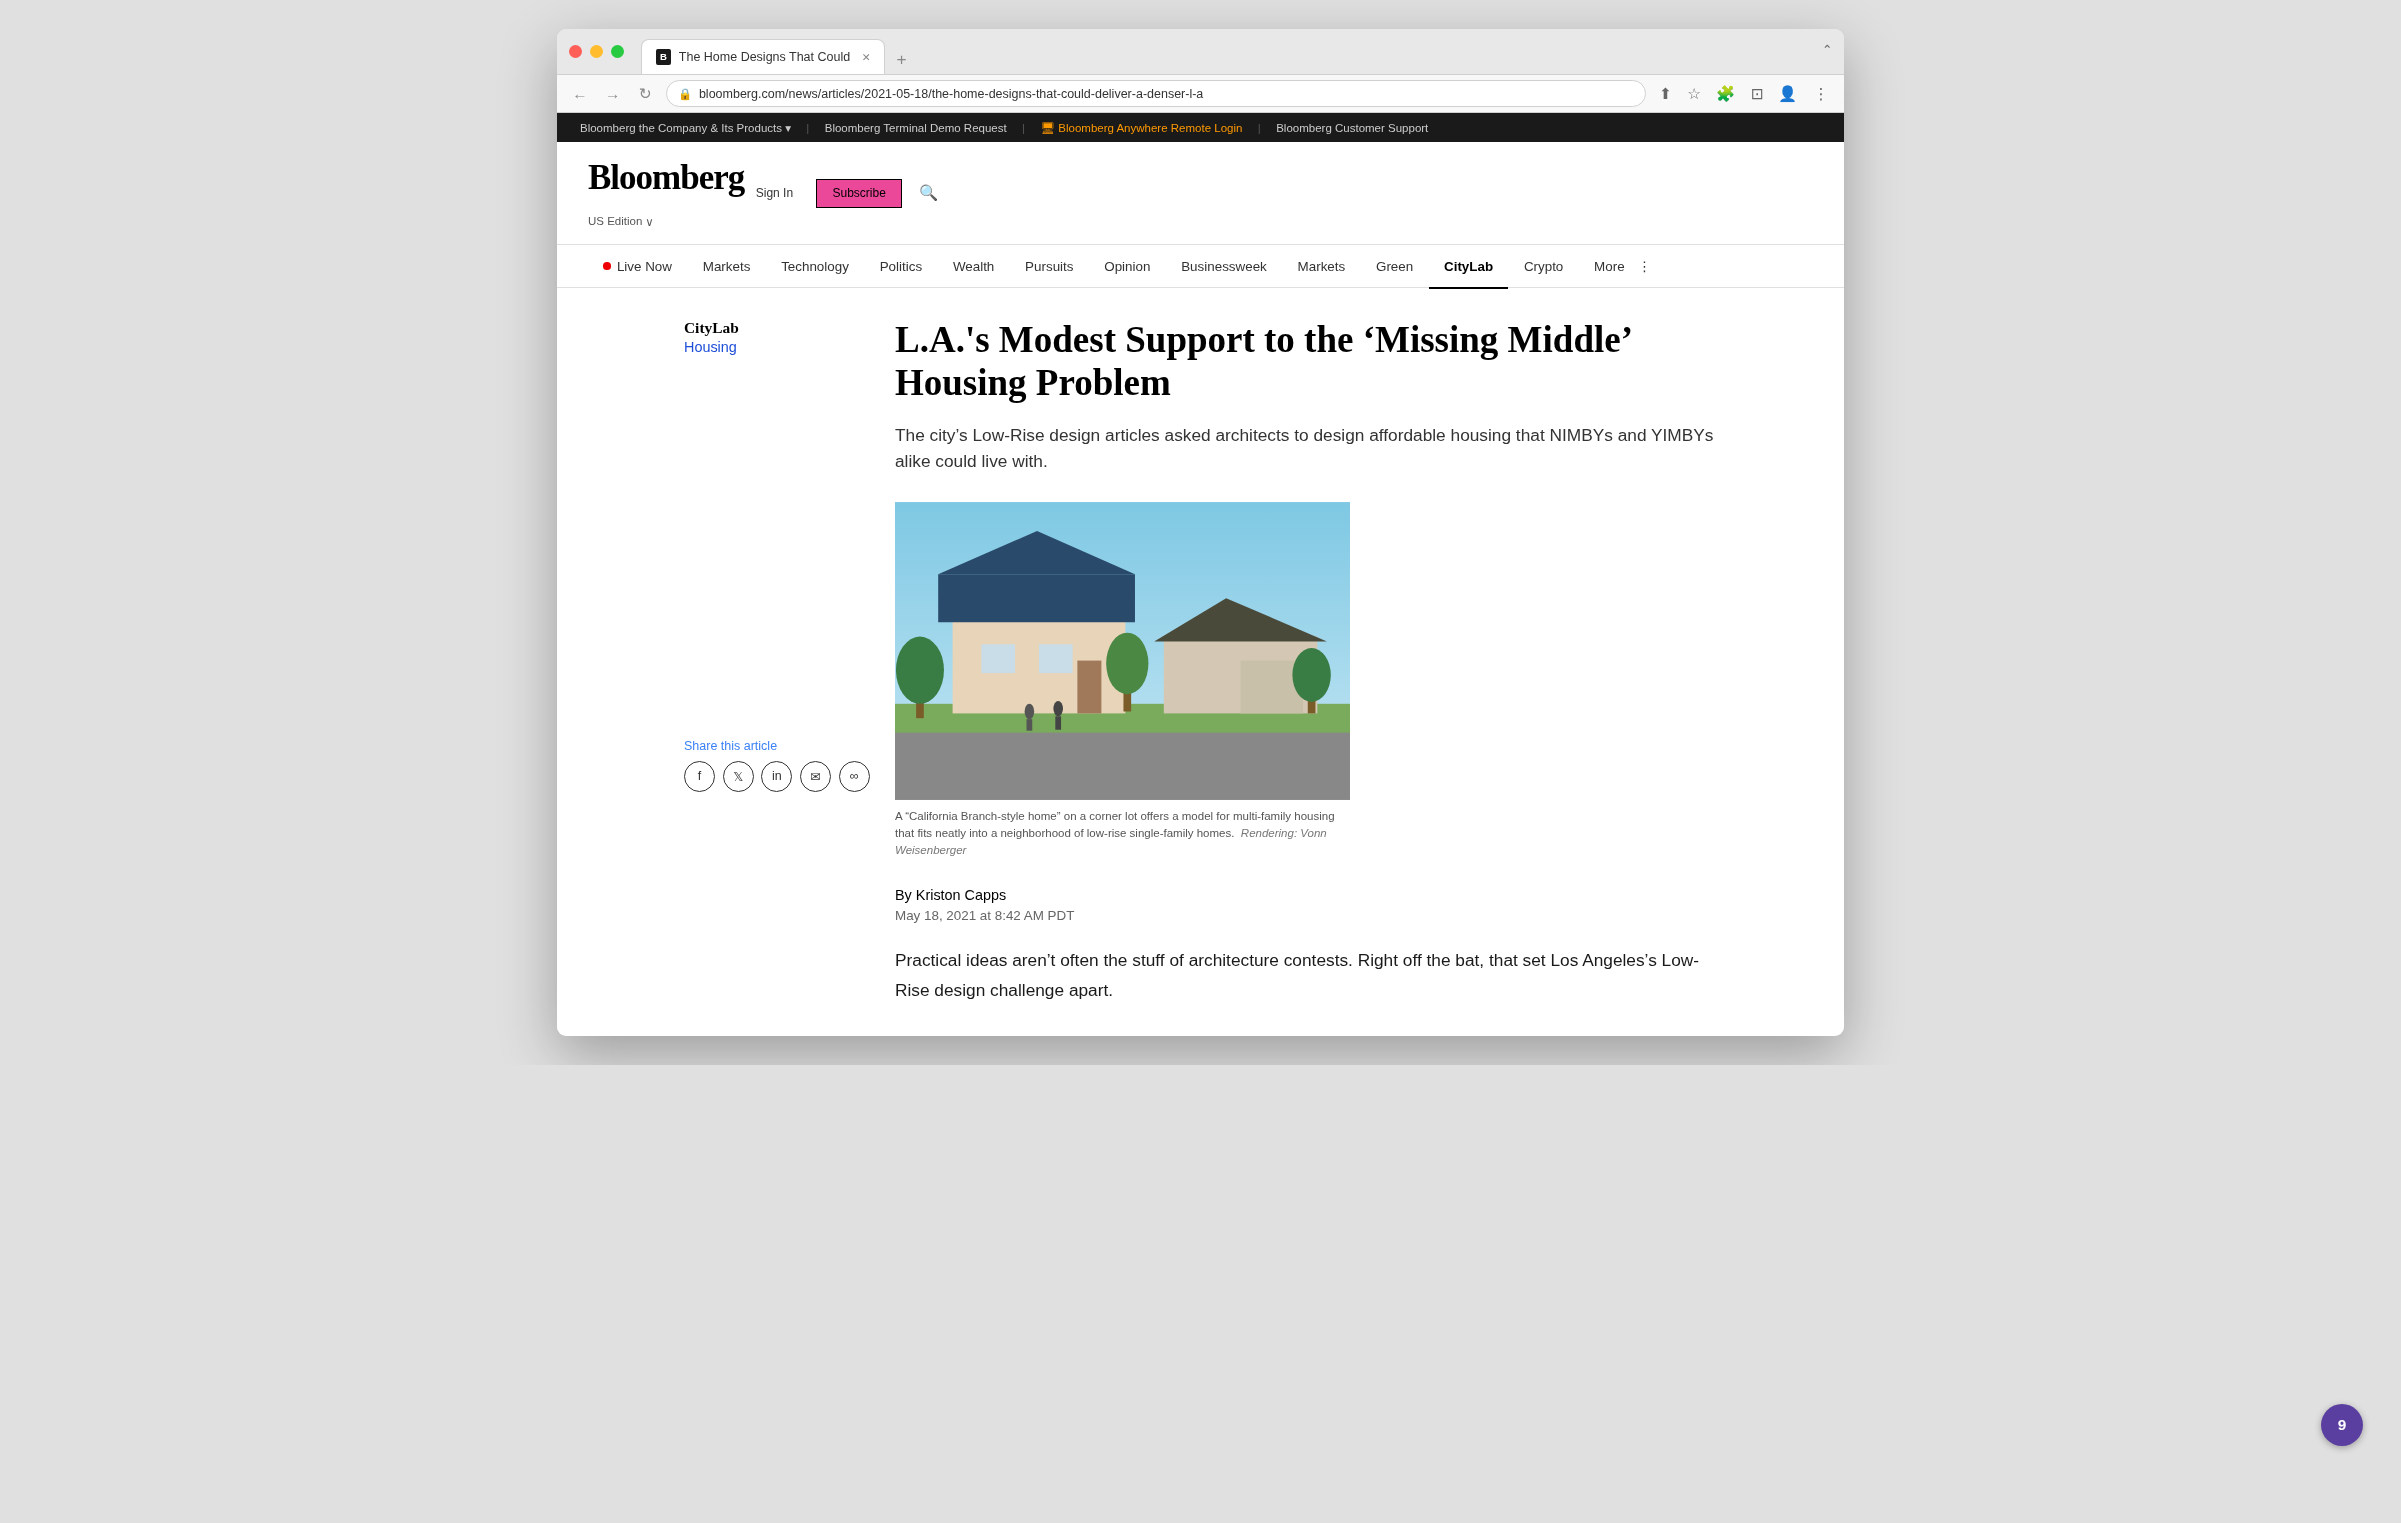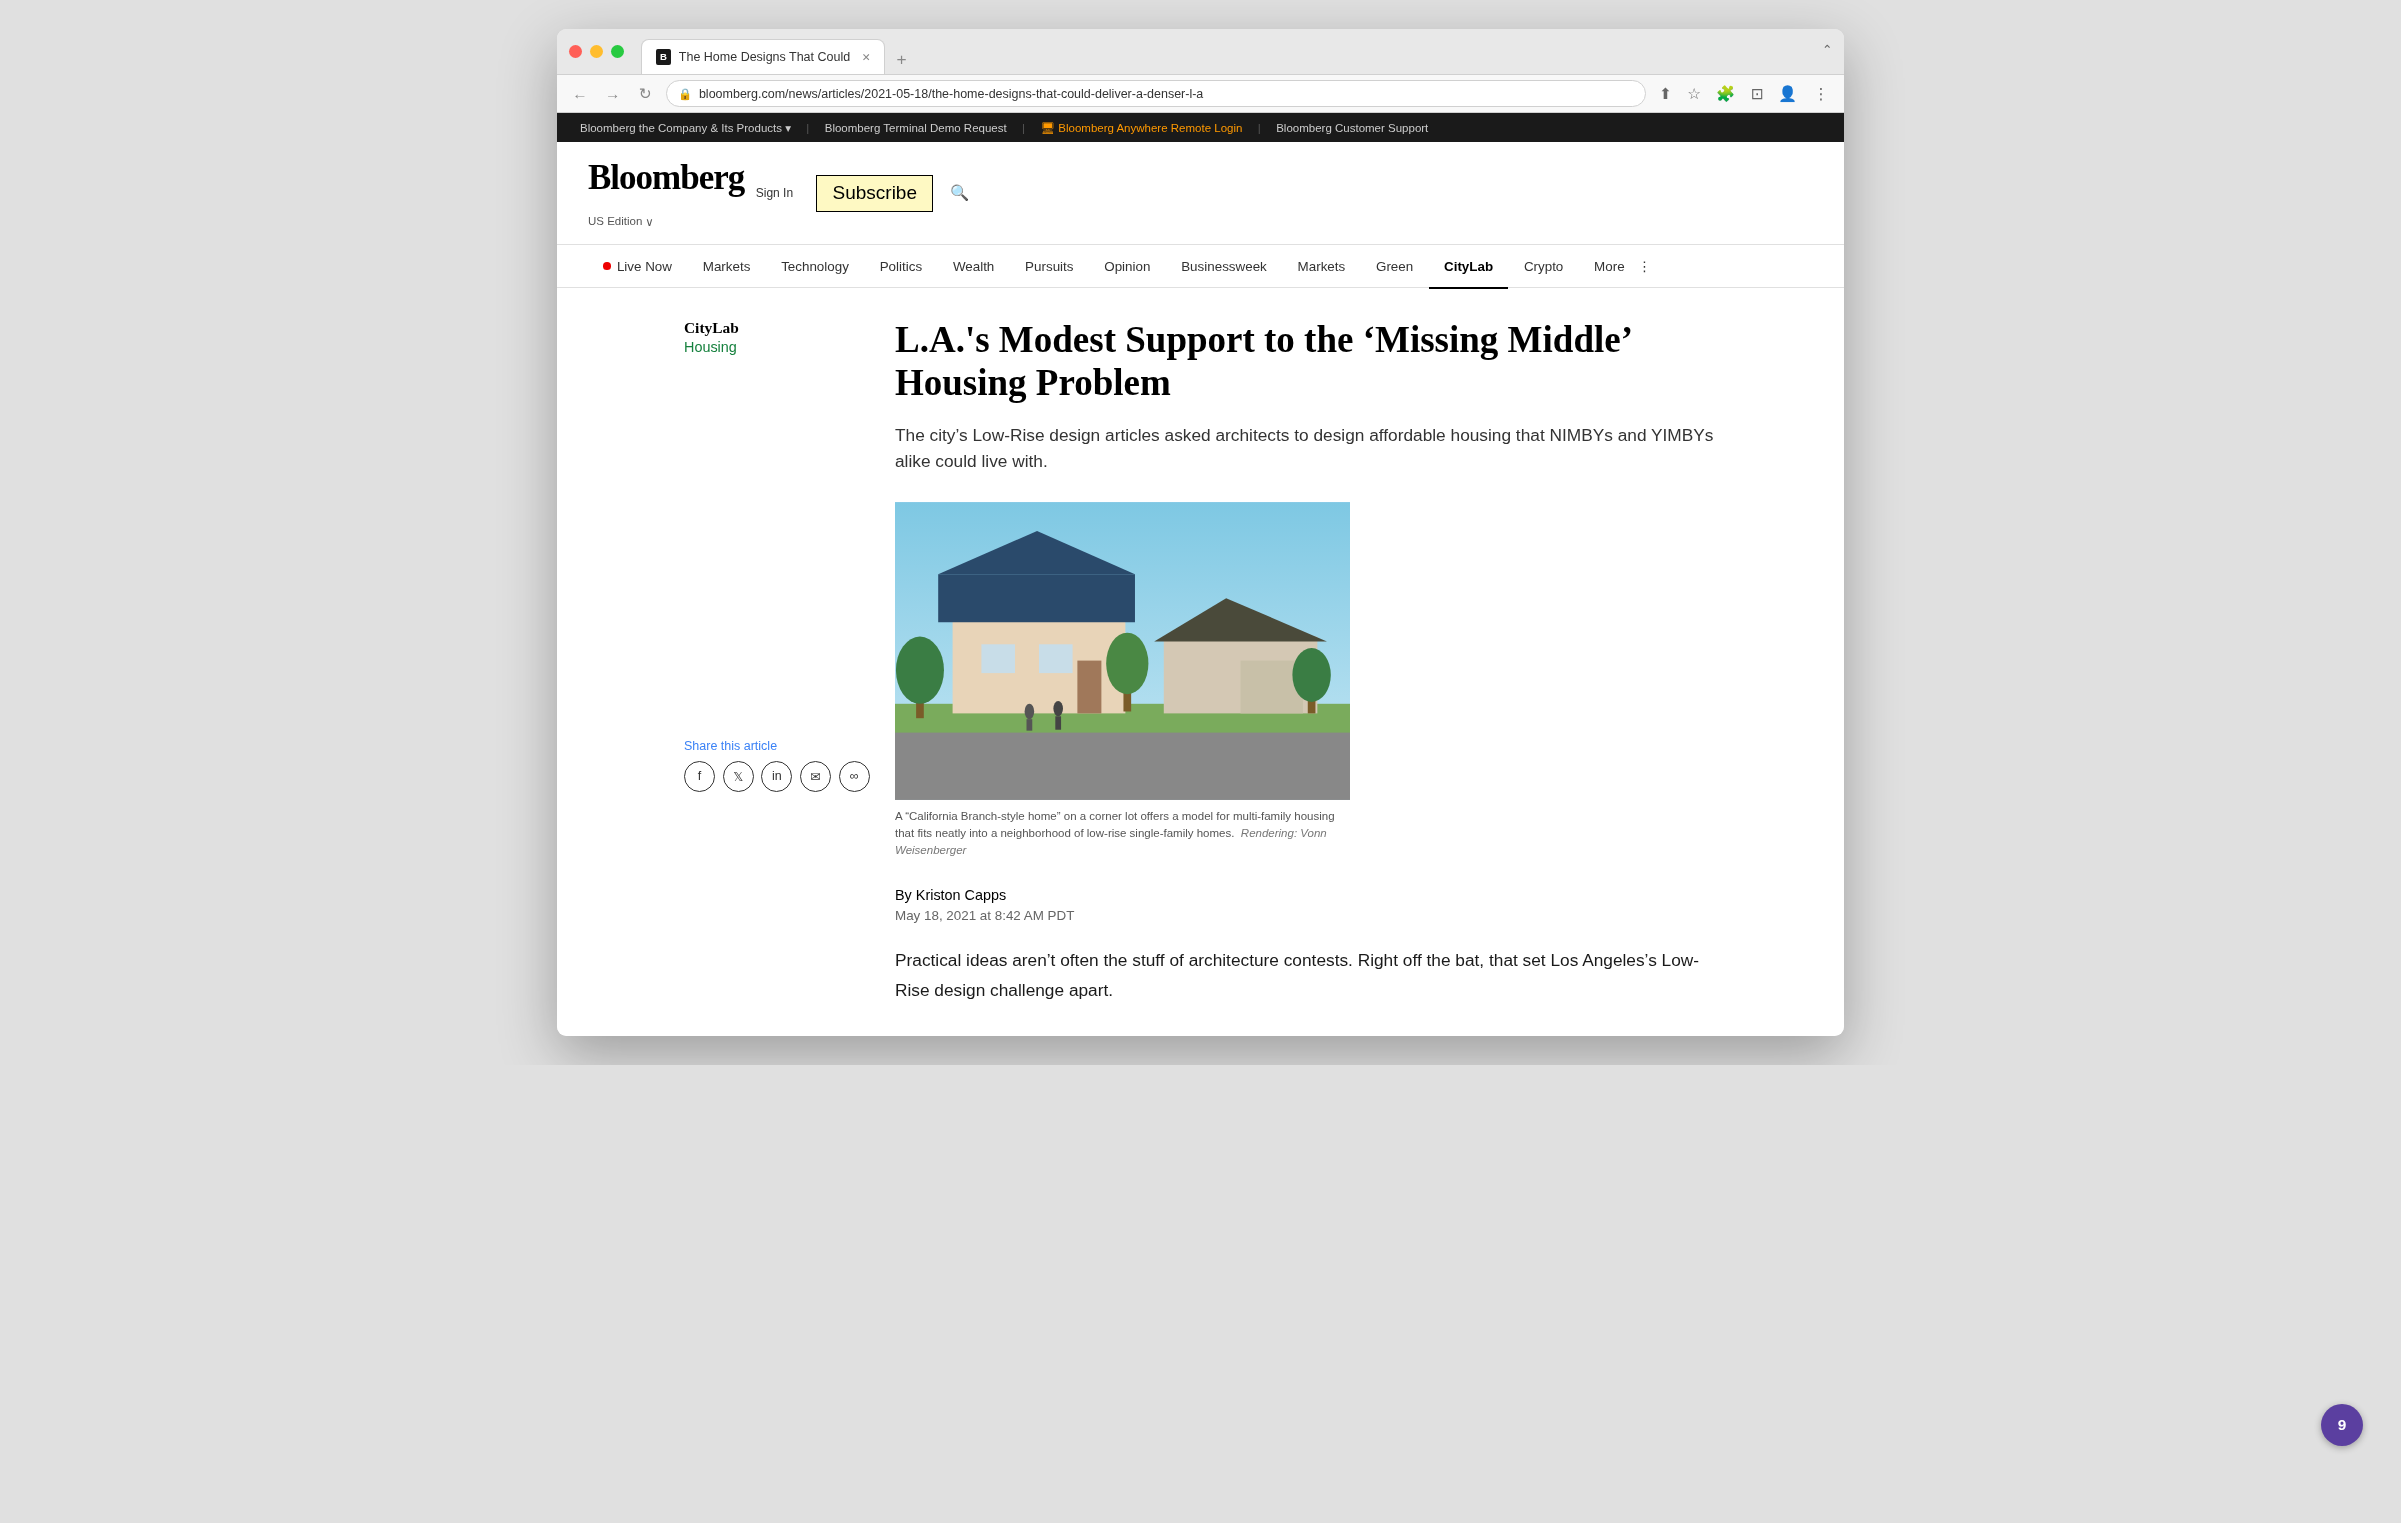--- a/index.html
+++ b/index.html
@@ -181,27 +181,27 @@
       align-items: center;
       gap: 11.5px;
     }
     .sign-in-btn {
       font-size: 12px;
       color: #333;
       cursor: pointer;
       padding: 5.8px 11.5px;
     }
     .subscribe-btn {
-      font-size: 19px;
+      font-size: 12px;
       color: #000;
       border: 1.4px solid #000;
       border-radius: 0;
       padding: 6.7px 15.4px;
       cursor: pointer;
-      background: #fef9c3;
+      background: #ec4899;
       font-weight: 500;
     }
     .search-btn {
       width: 31px;
       height: 31px;
       display: flex;
       align-items: center;
       justify-content: center;
       font-size: 15.4px;
       cursor: pointer;
@@ -278,21 +278,21 @@
     .sidebar-section-title {
       font-size: 15.4px;
       font-weight: 700;
       color: #000;
       font-family: 'Georgia', serif;
       display: block;
     }
 
     .sidebar-section-sub {
       font-size: 14.4px;
-      color: #15803d;
+      color: #1d4ed8;
       display: block;
       margin-top: 1.9px;
     }
 
     .share-section {
       margin-top: 384px;
     }
 
     .share-label {
       font-size: 12.5px;

